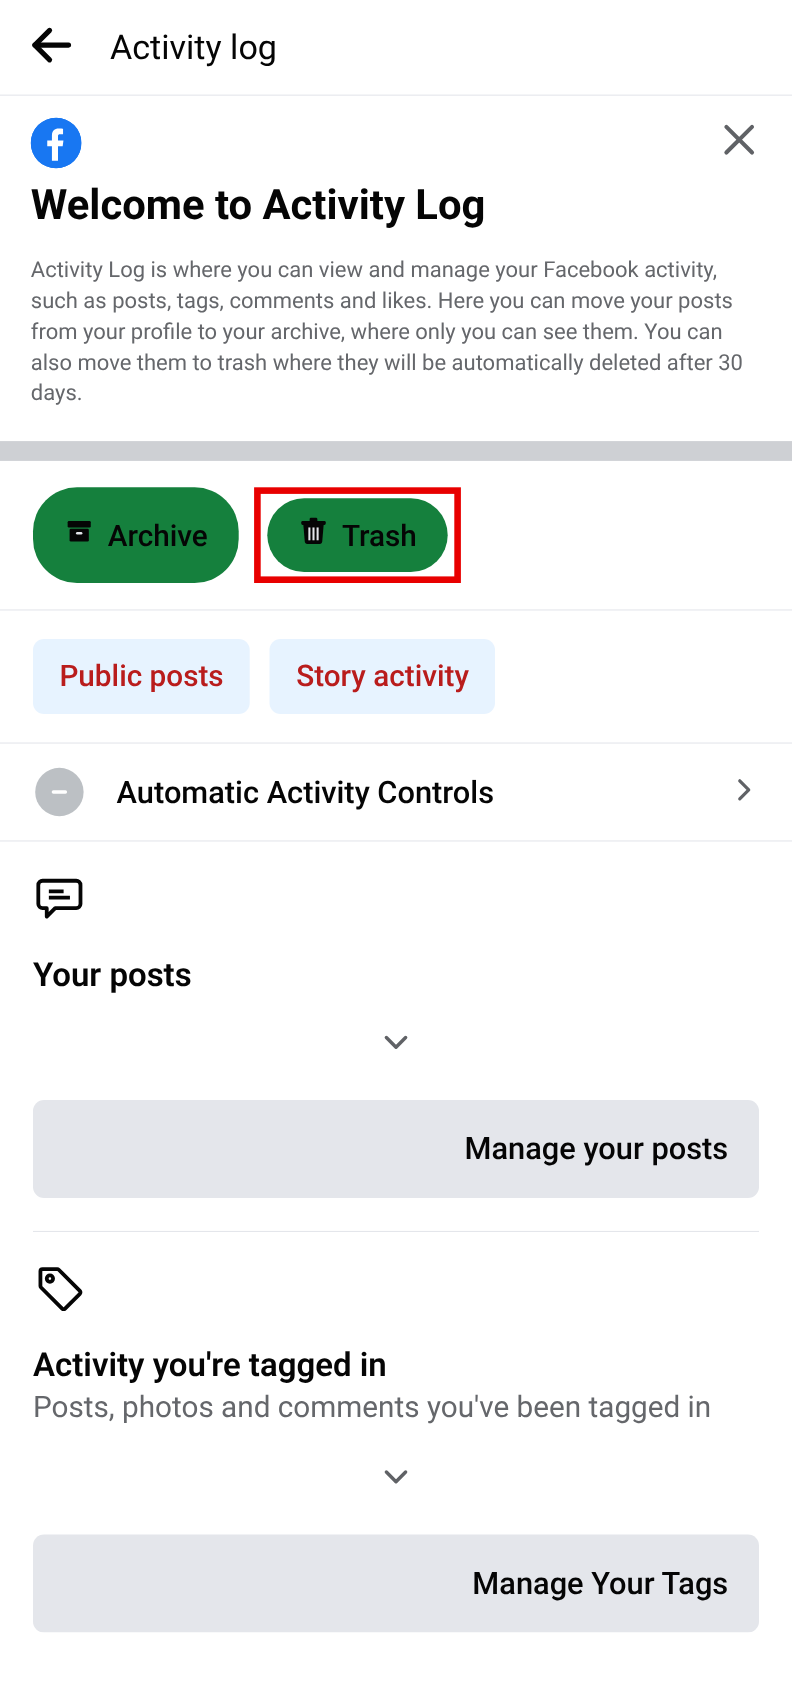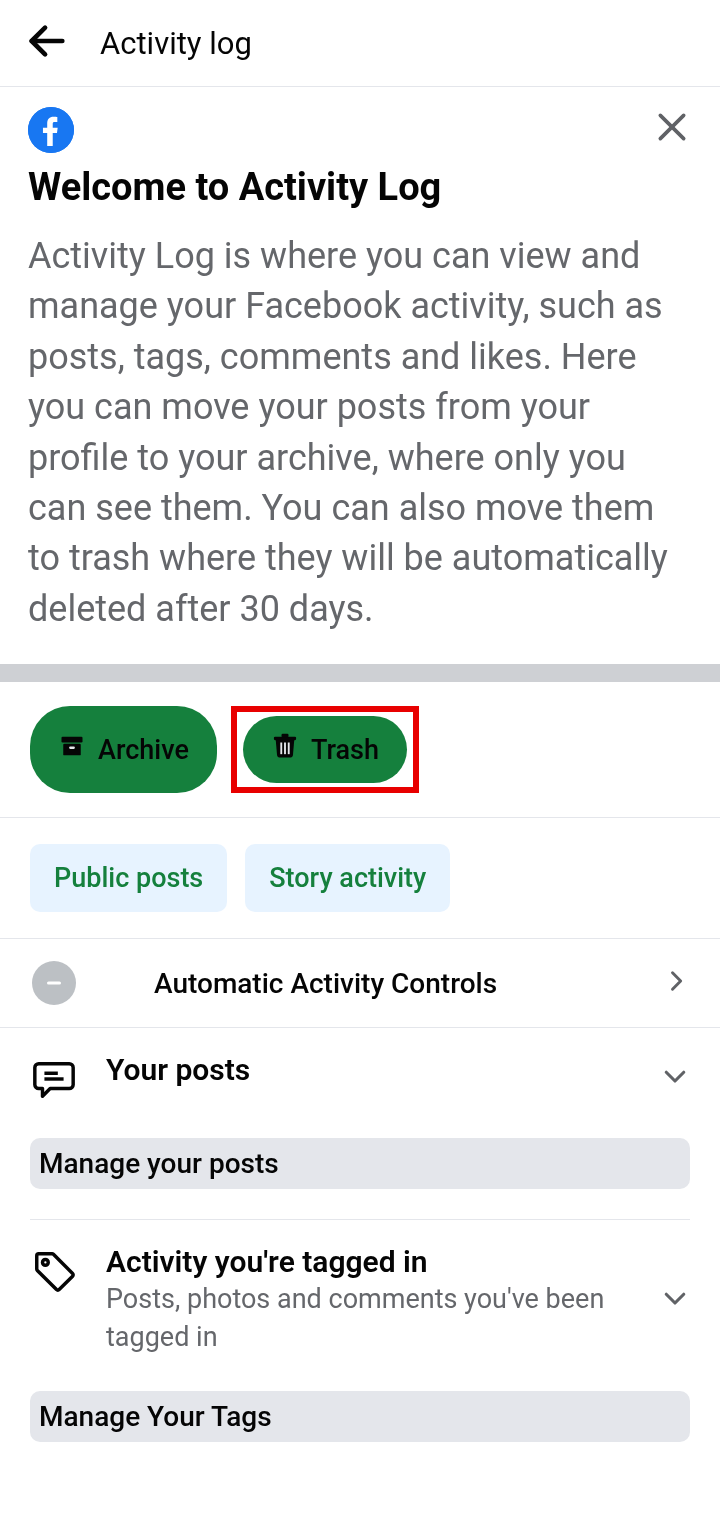--- a/index.html
+++ b/index.html
@@ -38,21 +38,21 @@
     background: #1877f2;
     display: flex; align-items: center; justify-content: center;
   }
   .intro-title {
     font-size: 38px;
     font-weight: 700;
     color: #050505;
     margin-bottom: 22px;
   }
   .intro-desc {
-    font-size: 36px;
+    font-size: 20px;
     line-height: 1.4;
     color: #65676b;
   }
   .divider-thick {
     height: 18px;
     background: #ced0d4;
   }
   .pill-row {
     display: flex;
     gap: 18px;
@@ -76,52 +76,53 @@
     margin-left: -4px;
   }
   .filter-row {
     display: flex;
     gap: 18px;
     padding: 26px 30px;
     border-bottom: 1px solid #e4e6eb;
   }
   .filter-chip {
     background: #e7f3ff;
-    color: #15803d;
+    color: #b91c1c;
     border-radius: 10px;
     padding: 18px 24px;
     font-size: 27px;
     font-weight: 500;
   }
   .row {
     display: flex;
     align-items: center;
     gap: 28px;
     padding: 20px 30px;
     border-bottom: 1px solid #e4e6eb;
   }
   .row-icon {
     width: 48px; height: 48px;
     flex-shrink: 0;
     display: flex; align-items: center; justify-content: center;
   }
-  .row-content { flex: 1; margin-left: 48px; }
+  .row-content { flex: 1; }
   .row-title {
     font-size: 28px;
     font-weight: 500;
     color: #050505;
   }
   .row-chevron { flex-shrink: 0; }
   .section {
     padding: 24px 30px 0 30px;
   }
   .section-head {
     display: flex;
     align-items: flex-start;
     gap: 28px;
+    flex-direction: column;
   }
   .section-icon {
     width: 48px; height: 48px;
     flex-shrink: 0;
     display: flex; align-items: flex-start; justify-content: center;
     margin-top: 4px;
   }
   .section-text { flex: 1; }
   .section-title {
     font-size: 30px;
@@ -136,22 +137,22 @@
   }
   .section-chevron {
     flex-shrink: 0;
     align-self: center;
   }
   .big-button {
     display: block;
     width: 100%;
     background: #e4e6eb;
     border-radius: 10px;
-    text-align: left;
-    padding: 9px;
+    text-align: right;
+    padding: 28px;
     font-size: 28px;
     font-weight: 500;
     color: #050505;
     margin-top: 34px;
   }
   .inner-divider {
     height: 1px;
     background: #e4e6eb;
     margin: 30px 0 0 0;
   }

